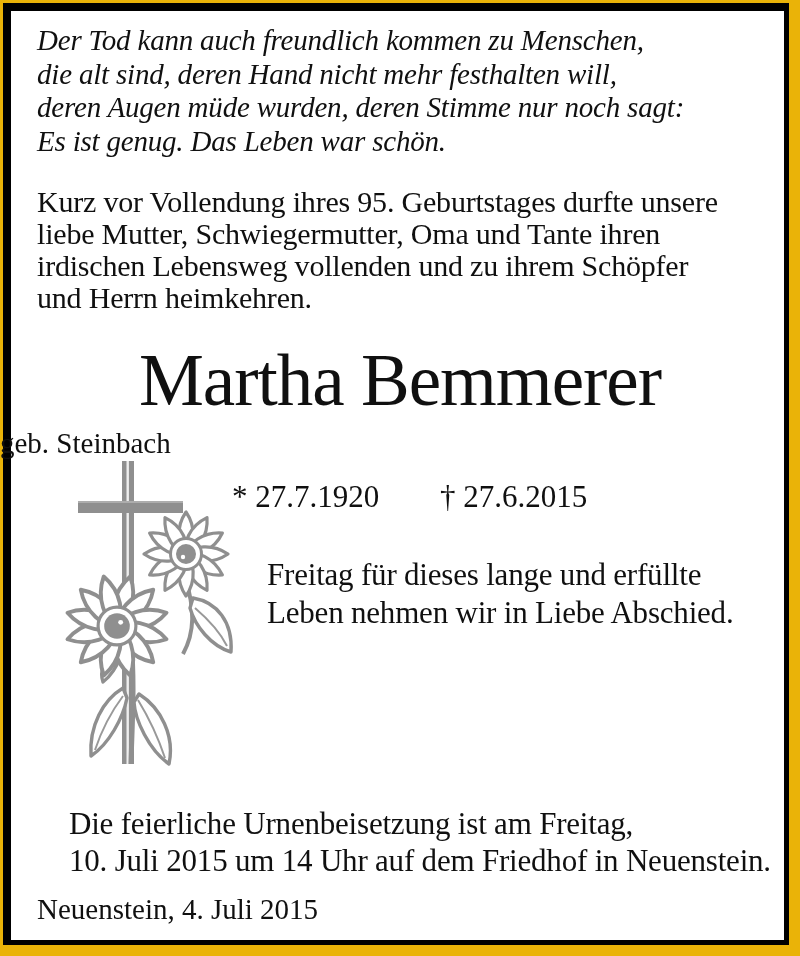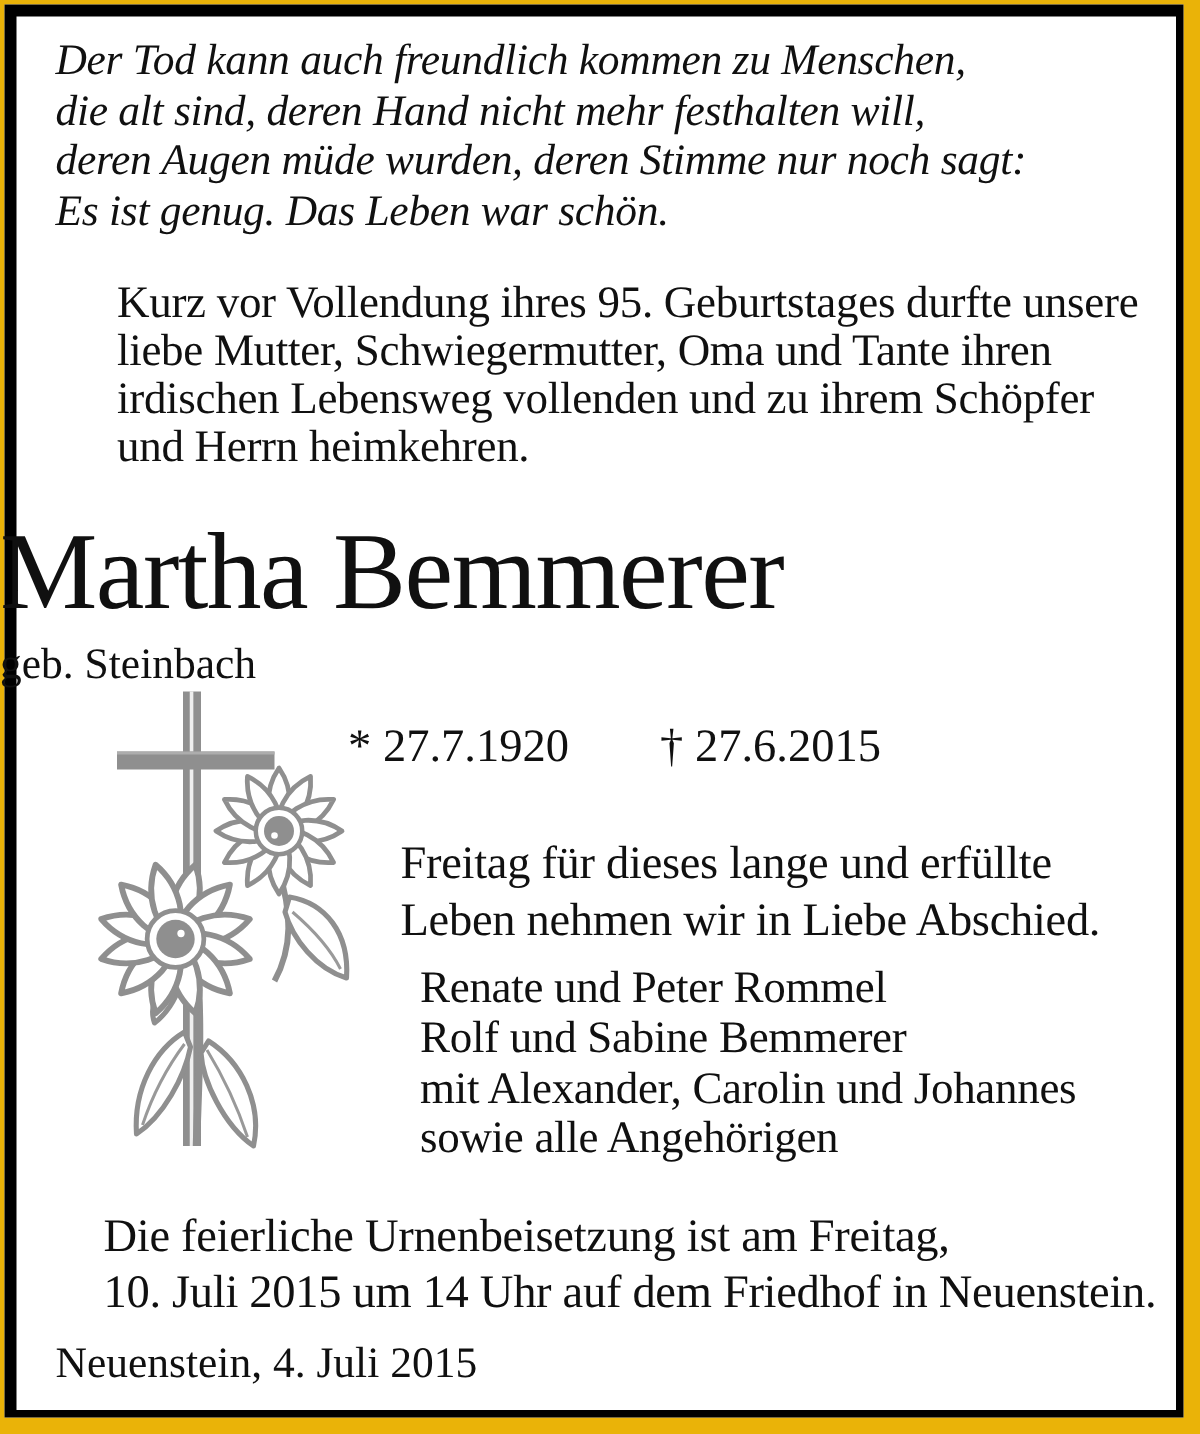--- a/index.html
+++ b/index.html
@@ -23,26 +23,25 @@
   .epigraph {
     left: 37px; top: 24px;
     font-style: italic;
     font-size: 29px; line-height: 33.5px;
     letter-spacing: -0.2px;
   }
   .intro {
     left: 37px; top: 186px;
     font-size: 30px; line-height: 32px;
     letter-spacing: -0.2px;
-    margin-left: 41px;
   }
   .name {
     left: 0; top: 341px; width: 800px;
     margin: 0;
-    text-align: left;
+    text-align: center;
     font-size: 73px; font-weight: 400;
     line-height: 80px;
     letter-spacing: -1px;
   }
   .maiden {
     left: 0; top: 426px; width: 800px;
     font-size: 29px; line-height: 34px;
   }
   .birth { left: 232px; top: 479px; font-size: 31px; }
   .death { left: 440px; top: 479px; font-size: 31px; font-family: Liberation Serif, serif; }
@@ -155,23 +154,19 @@
       </g>
       <circle r="15.5" fill="#ffffff" stroke="#8f8f8f" stroke-width="2.6"></circle>
       <circle r="10.5" fill="#8f8f8f"></circle>
       <circle cx="3" cy="-3" r="2" fill="#ffffff"></circle>
     </g>
   </svg>
 
   <div class="tblock farewell">Freitag für dieses lange und erfüllte
 Leben nehmen wir in Liebe Abschied.</div>
 
-  <div class="tblock mourners">Renate und Peter Rommel
-Rolf und Sabine Bemmerer
-mit Alexander, Carolin und Johannes
-sowie alle Angehörigen</div>
 
   <div class="tblock funeral">Die feierliche Urnenbeisetzung ist am Freitag,
 10. Juli 2015 um 14 Uhr auf dem Friedhof in Neuenstein.</div>
 
   <div class="tblock placedate">Neuenstein, 4. Juli 2015</div>
 
 </div>
 
 </body></html>

